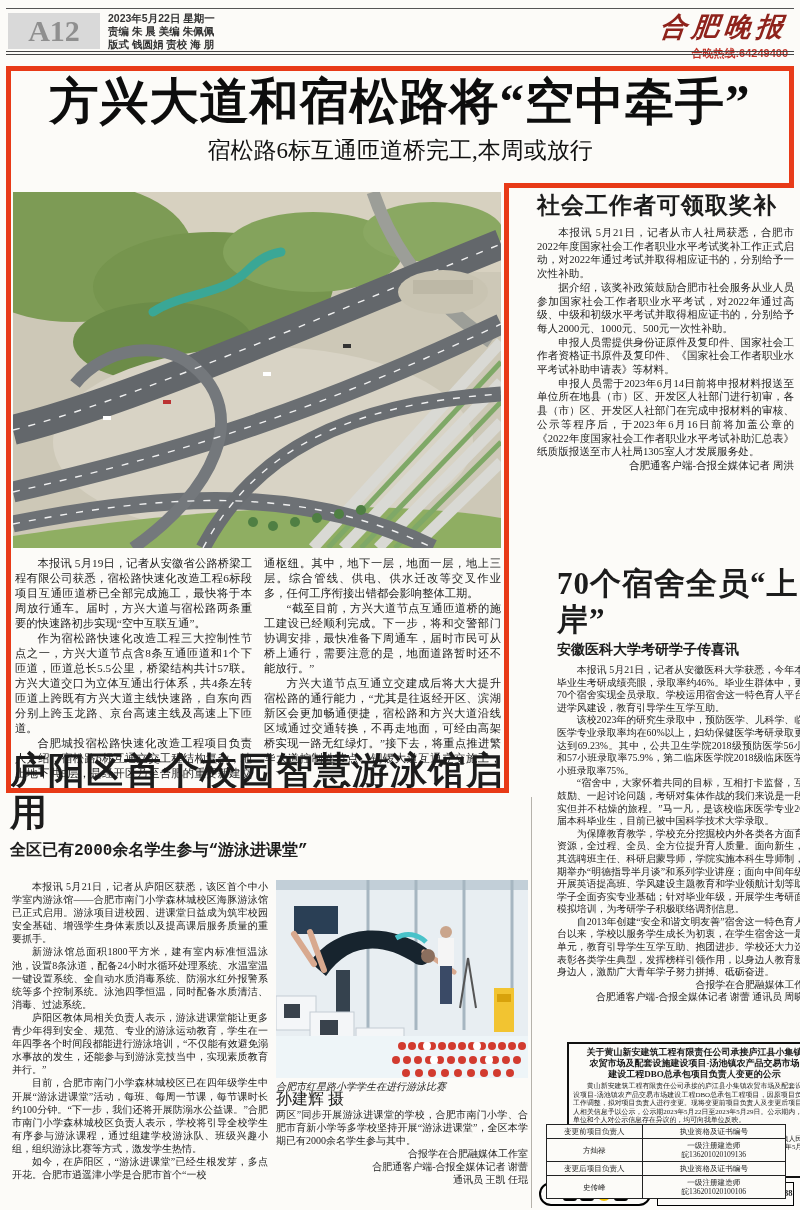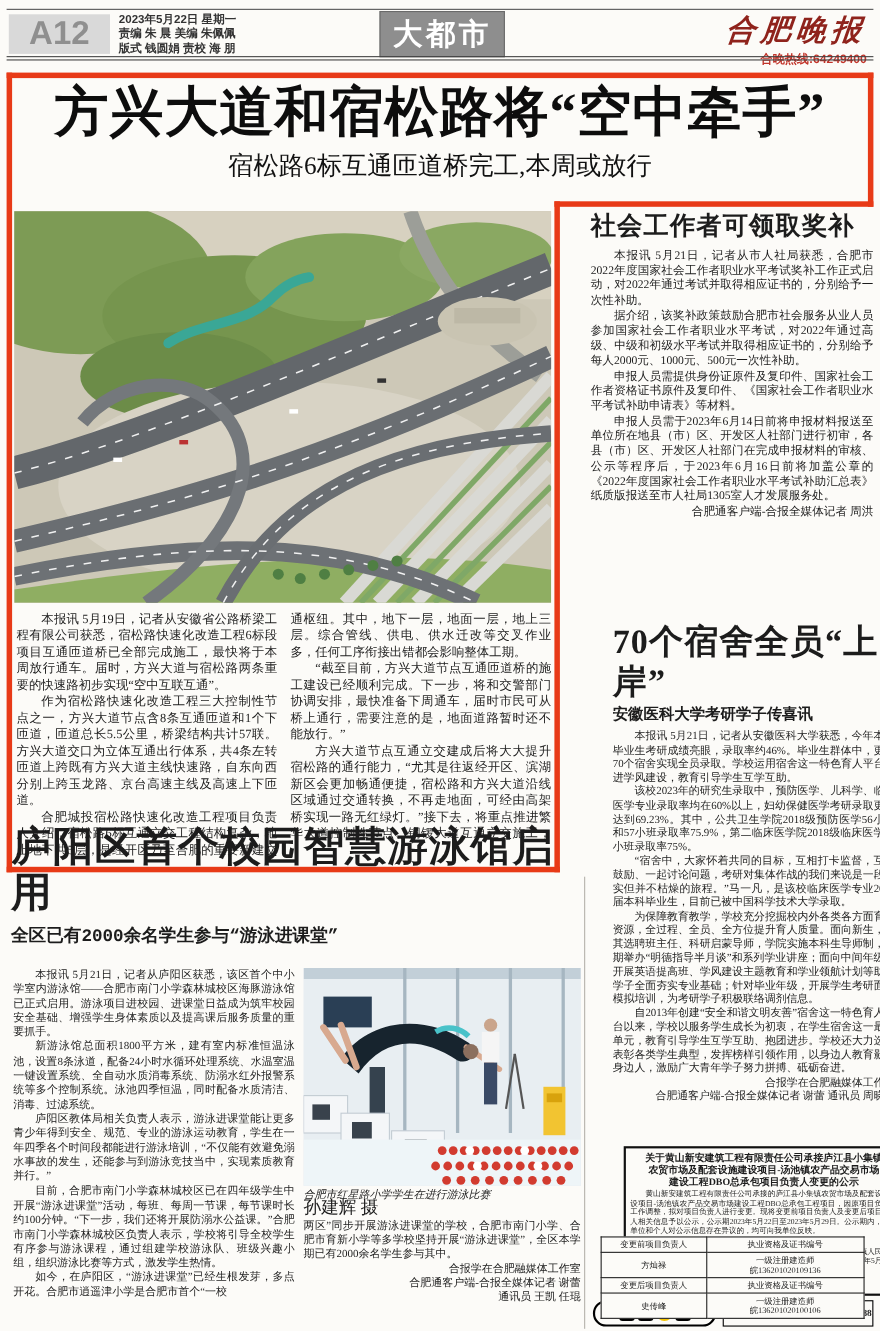--- a/index.html
+++ b/index.html
@@ -3,21 +3,21 @@
 <meta charset="utf-8">
 <style>
   html,body{margin:0;padding:0;background:#e9e7e2;}
   .page{position:relative;width:800px;height:1210px;margin:0 auto;background:#fcfbf8;
         font-family:"Liberation Serif","DejaVu Serif",serif;color:#1c1c1c;overflow:hidden;}
   .abs{position:absolute;}
   
   .hdr-topline{left:6px;top:8px;width:788px;height:1px;background:#555;}
   .hdr-botline{left:6px;top:51px;width:788px;height:4px;border-top:1px solid #444;border-bottom:1px solid #444;box-sizing:border-box;}
   .a12-box{left:8px;top:13px;width:92px;height:36px;background:#d9d9d9;color:#8f8f8f;
-           font-family:Liberation Sans, sans-serif;font-weight:bold;font-size:30px;text-align:center;line-height:36px;}
+           font-family:Liberation Serif, serif;font-weight:bold;font-size:30px;text-align:center;line-height:36px;}
   .hdr-info{left:108px;top:12px;width:240px;font-family:"Liberation Sans",sans-serif;
             font-weight:bold;font-size:10.5px;line-height:13px;color:#333;}
   .section-box{left:345px;top:10px;width:112px;height:40px;background:#8e8e8e;border:1px solid #6a6a6a;
                color:#fff;font-weight:bold;font-size:27px;text-align:center;line-height:40px;letter-spacing:3px;}
   .masthead{right:12px;top:9px;text-align:right;}
   .masthead-name{font-style:italic;font-weight:bold;font-size:27px;color:#8f231c;letter-spacing:5px;
                  font-family:"DejaVu Serif",serif;transform:skewX(-6deg);}
   .hotline{font-family:"Liberation Sans",sans-serif;font-weight:bold;font-size:11px;color:#c2342a;margin-top:1px;}
   
   .red{background:#e83a17;z-index:5;}
@@ -76,23 +76,20 @@
 <div class="page">
 
   <div class="abs hdr-topline"></div>
   <div class="abs a12-box">
     <span>A12</span>
   </div>
   <div class="abs hdr-info">
     <div>2023年5月22日 星期一</div>
     <div>责编 朱 晨 美编 朱佩佩</div>
     <div>版式 钱圆娟 责校 海 朋</div>
-  </div>
-  <div class="abs section-box">
-    <span>大都市</span>
   </div>
   <div class="abs masthead">
     <div class="masthead-name">合肥晚报</div>
     <div class="hotline">合晚热线:64249400</div>
   </div>
   <div class="abs hdr-botline"></div>
 
   <div class="abs red" style="left:6px;top:66px;width:788px;height:5px;"></div>
   <div class="abs red" style="left:6px;top:66px;width:5px;height:727px;"></div>
   <div class="abs red" style="left:789px;top:66px;width:5px;height:122px;"></div>

